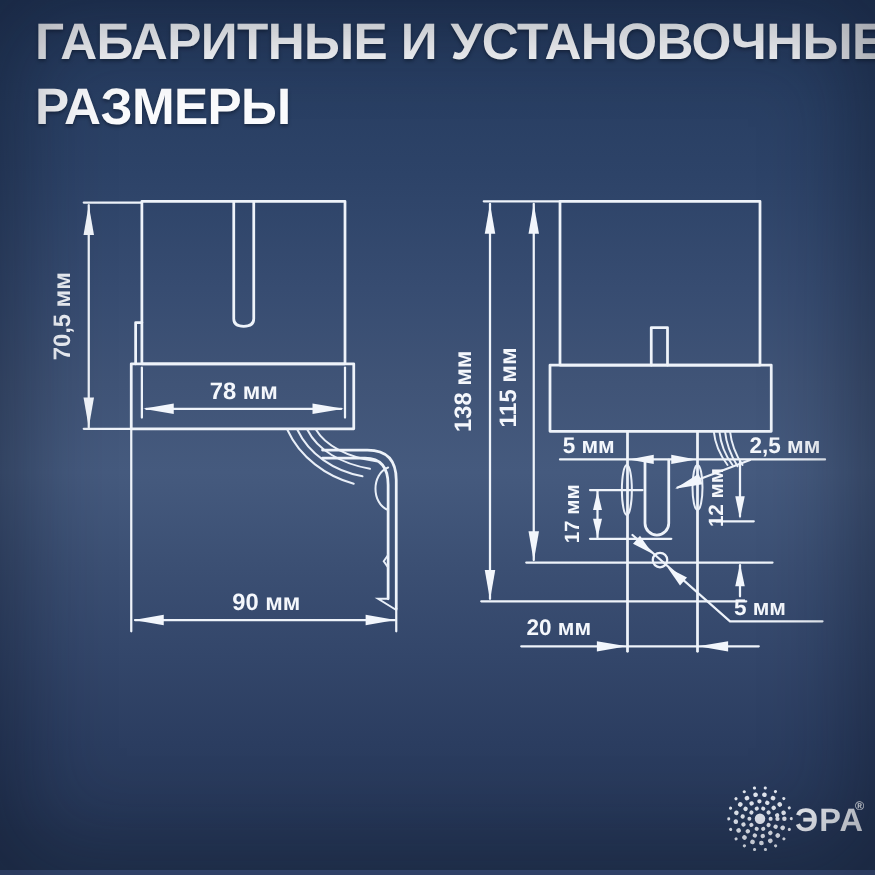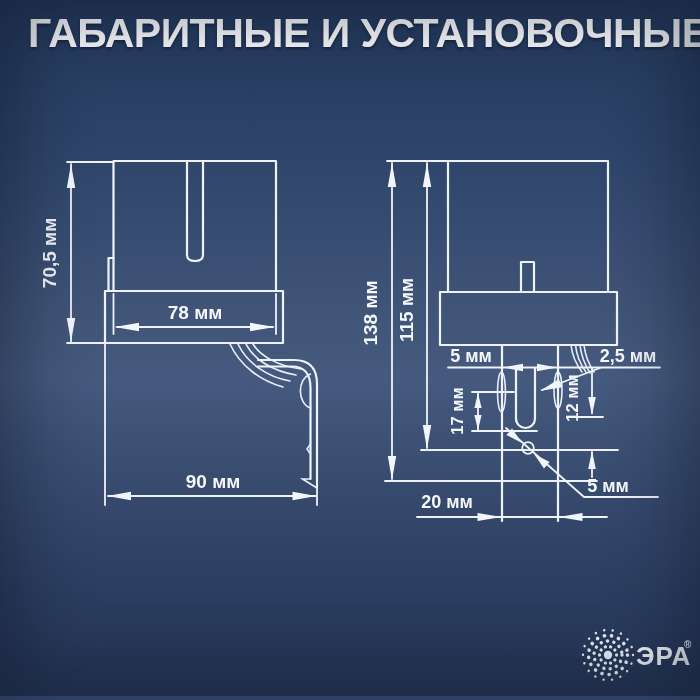--- a/index.html
+++ b/index.html
@@ -36,20 +36,21 @@
   .logo-dots{stroke:#e9edf5;fill:none;stroke-linecap:round;}
   .brand-txt{fill:#f3f6fb;font-family:"Liberation Sans",sans-serif;font-weight:bold;letter-spacing:1px;}
 </style>
 </head>
 <body>
 
 <div class="canvas">
 
   <div class="title">
     <div>ГАБАРИТНЫЕ И УСТАНОВОЧНЫЕ</div>
+    <div>РАЗМЕРЫ</div>
   </div>
 
   <svg class="diagram" width="700" height="700" viewBox="0 0 700 700">
 
     <g>
 
       <rect class="ln" x="113.5" y="161" width="162.5" height="130"></rect>
 
       <path class="ln" d="M187,161 V255 Q187,261 195,261 Q203,261 203,255 V161"></path>
 

